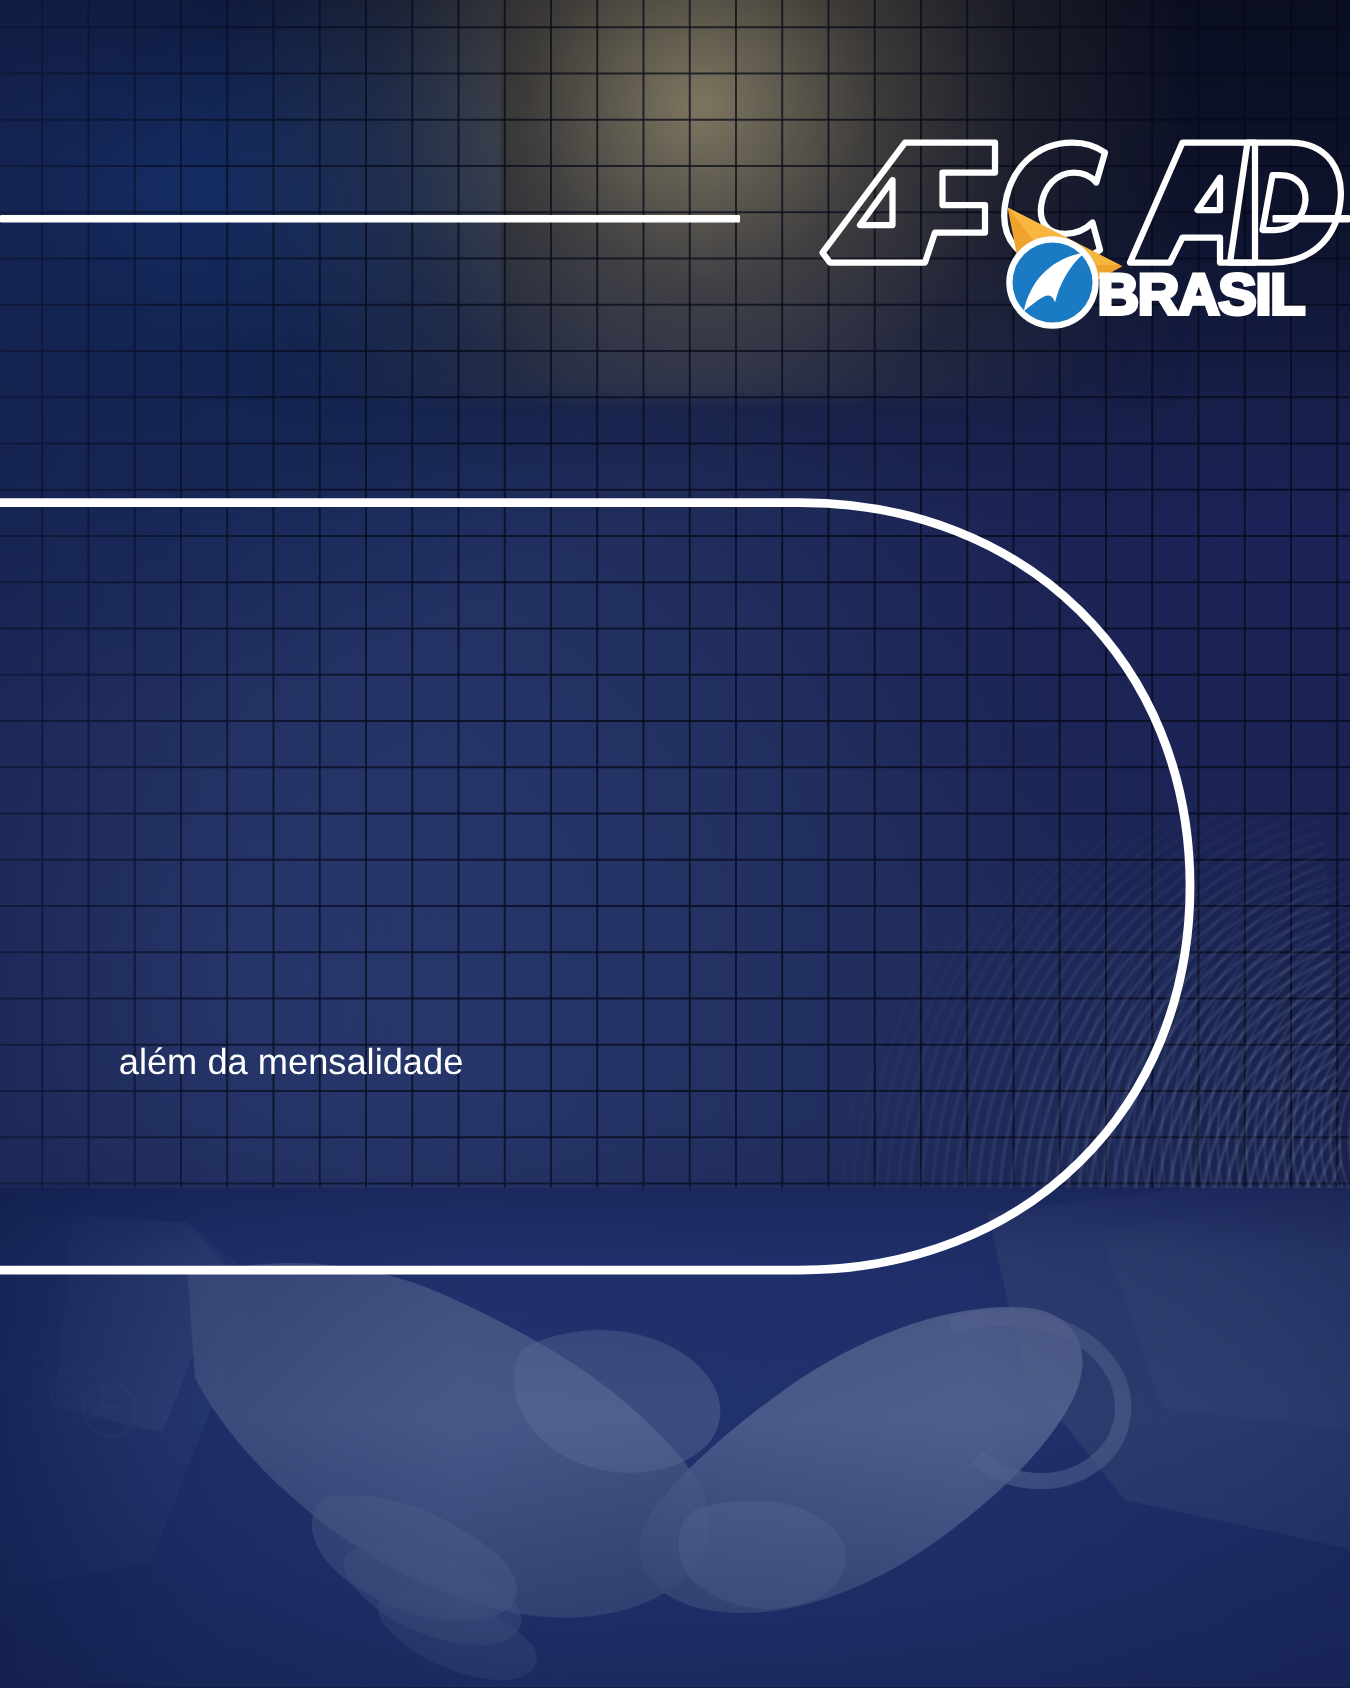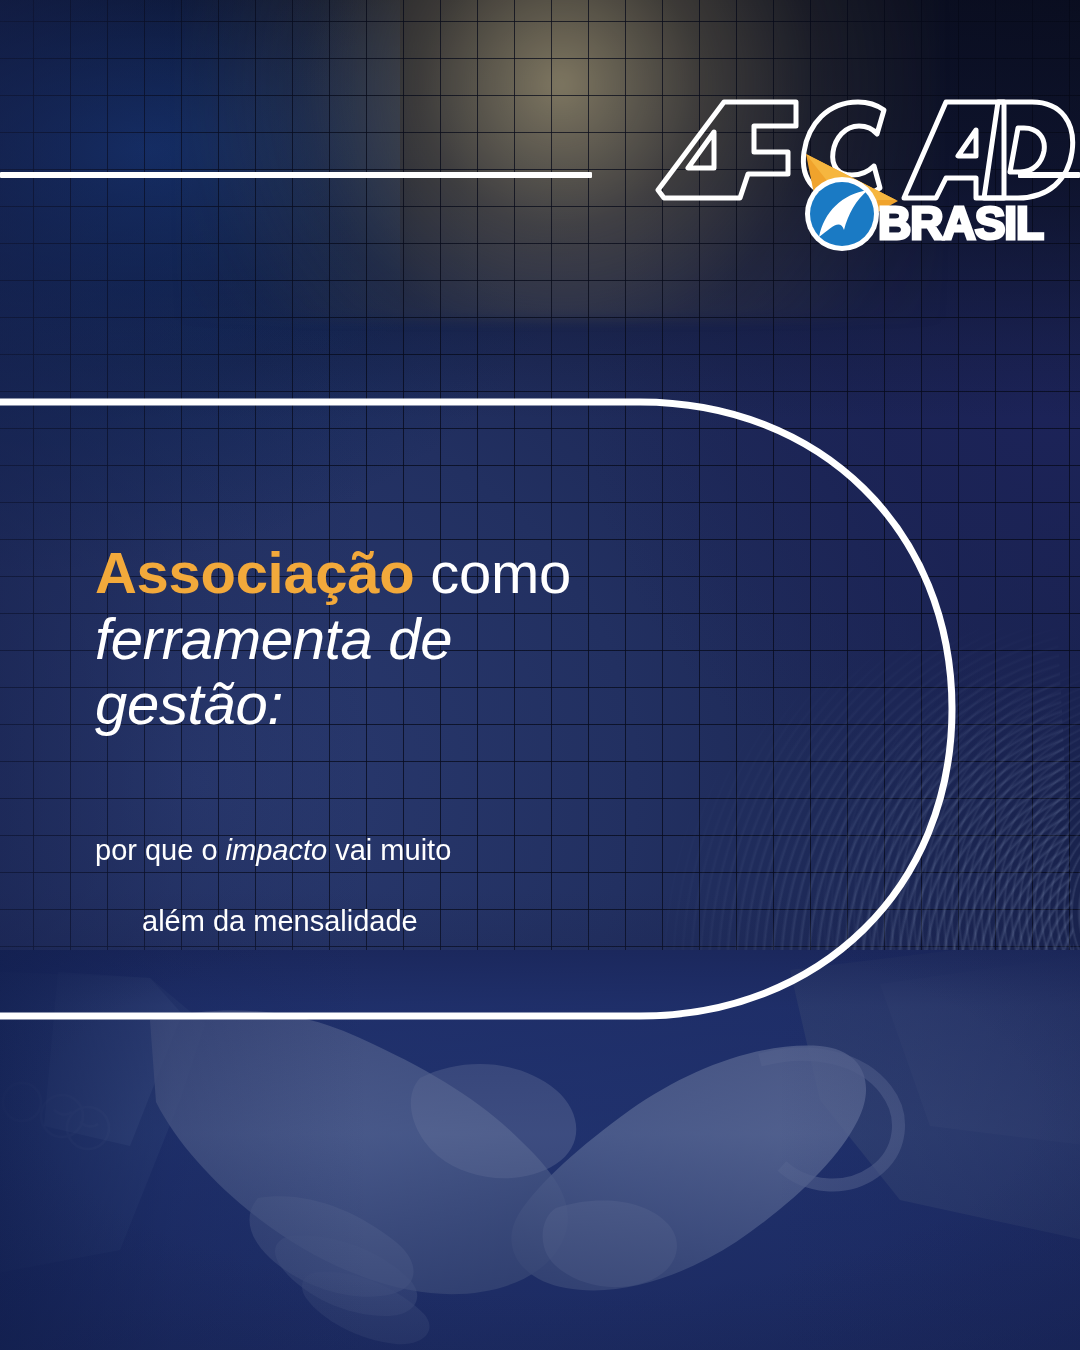--- a/index.html
+++ b/index.html
@@ -109,21 +109,21 @@
     position:absolute; left:0; top:172px; width:592px; height:6px;
     background:#ffffff; border-radius:1px;
   }
   .rule-right{
     position:absolute; left:1018px; top:172px; width:62px; height:6px;
     background:#ffffff; border-radius:1px;
   }
 
   
   .logo{
-    position:absolute; left:628px; top:96px; width:400px; height:148px;text-decoration:underline;
+    position:absolute; left:628px; top:108px; width:400px; height:148px;text-decoration:underline;
   }
   .logo svg{ display:block; width:400px; height:148px; overflow:visible; }
 
   
   .panel-outline{
     position:absolute; left:-60px; top:396px; width:1020px; height:626px;
     pointer-events:none;
   }
   .panel-outline svg{ display:block; width:100%; height:100%; overflow:visible; }
 
@@ -285,30 +285,18 @@
       </g>
     </svg>
   </div>
 
   <div class="panel-outline">
     <svg viewBox="0 0 1020 626" preserveAspectRatio="none" aria-hidden="true">
       <path d="M-20,6 L700,6 C880,6 1012,134 1012,313 C1012,492 880,620 700,620 L-20,620" fill="none" stroke="#ffffff" stroke-width="7" stroke-linecap="round"></path>
     </svg>
   </div>
 
-  <div class="copy">
-    <div class="headline">
-      <span class="ln">
-        <span class="hl-strong">Associação</span><span class="hl-reg"> como</span>
-      </span>
-      <span class="ln hl-ital">ferramenta de</span>
-      <span class="ln hl-ital">gestão:</span>
-    </div>
-  </div>
 
   <div class="subcopy">
-    <span class="sl">
-      <span>por que o </span><em>impacto</em><span> vai muito</span>
-    </span>
     <span class="sl">além da mensalidade</span>
   </div>
 
 </div>
 
 </body></html>

